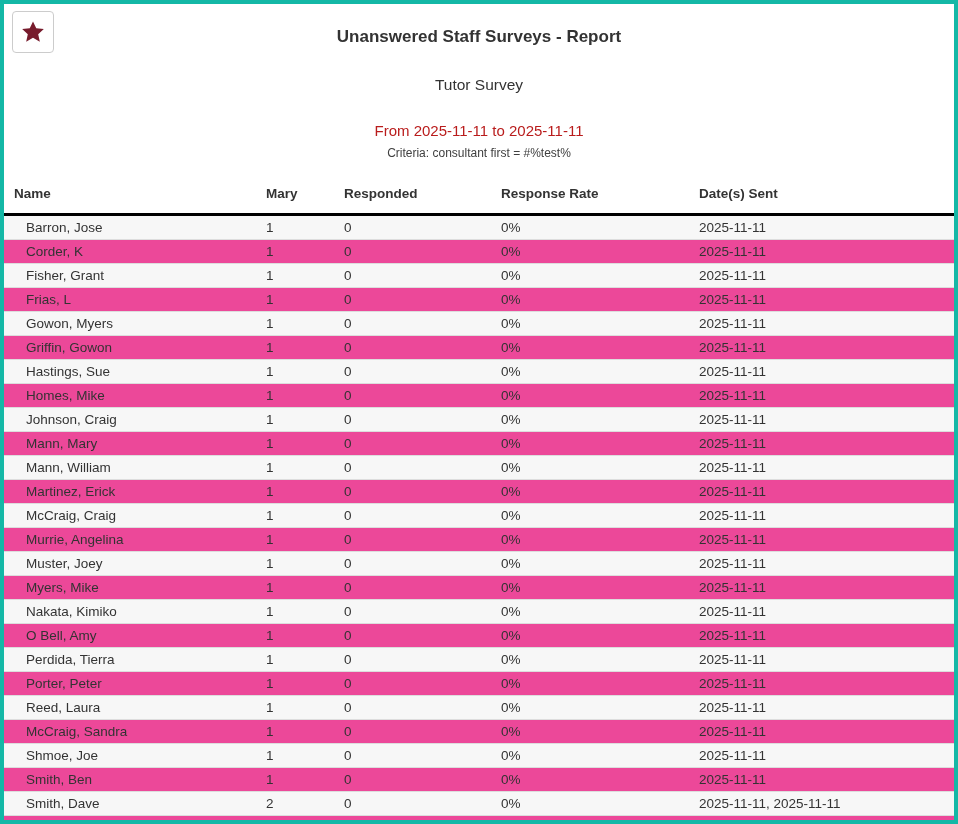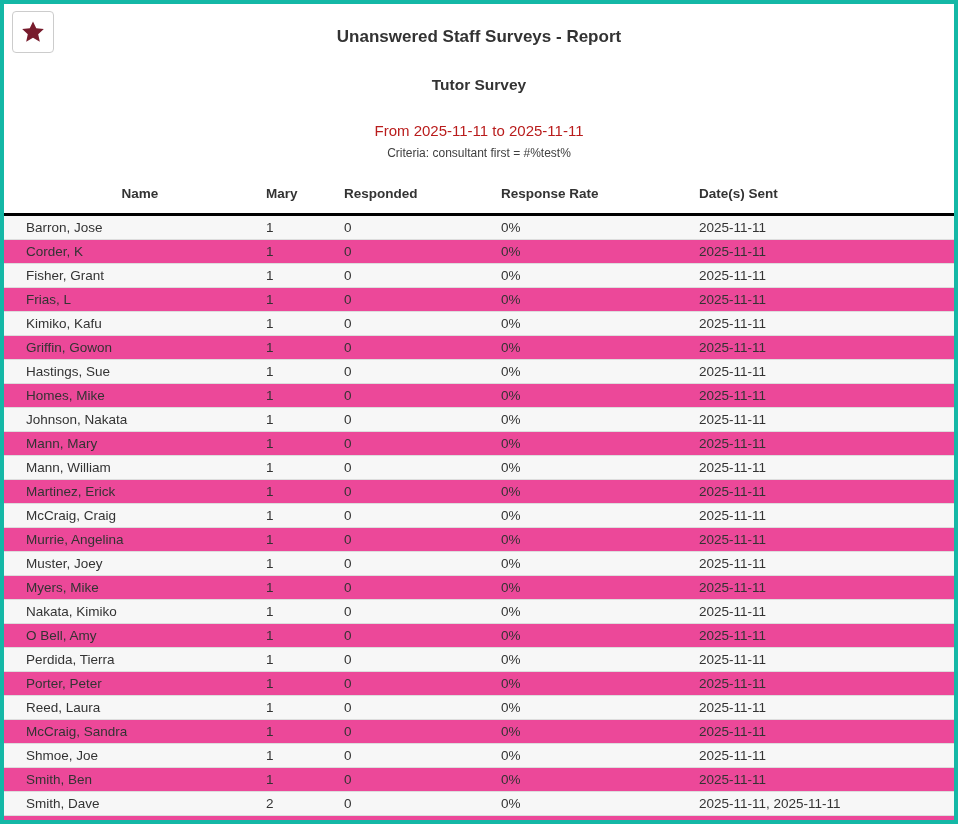--- a/index.html
+++ b/index.html
@@ -38,21 +38,21 @@
     font-size: 17px;
     line-height: 22px;
     font-weight: bold;
     color: #333333;
   }
   .survey-title {
     margin-top: 27px;
     text-align: center;
     font-size: 15.5px;
     line-height: 20px;
-    font-weight: bold;
+    font-weight: normal;
     color: #333333;
   }
   .date-range {
     margin-top: 27px;
     text-align: center;
     font-size: 15px;
     line-height: 18px;
     font-weight: normal;
     color: #b91c1c;
   }
@@ -76,21 +76,21 @@
   table.report col.c-rate { width: 198px; }
   table.report col.c-dates { width: auto; }
   table.report thead th {
     text-align: left;
     font-weight: bold;
     padding: 0 0 12px 0;
     line-height: 14px;
     color: #333333;
     border-bottom: 3px solid #000000;
   }
-  table.report thead th:first-child { padding-left: 10px; text-align: center; }
+  table.report thead th:first-child { padding-left: 10px; }
   table.report tbody tr {
     height: 23px;
     border-bottom: 1px solid #dddddd;
     background: #ec4899;
   }
   table.report tbody tr:nth-child(odd) { background: #f7f7f7; }
   table.report tbody td {
     padding: 0;
     line-height: 23px;
     white-space: nowrap;
@@ -160,21 +160,21 @@
           <td>2025-11-11</td>
         </tr>
         <tr>
           <td class="name">Frias, L</td>
           <td>1</td>
           <td>0</td>
           <td>0%</td>
           <td>2025-11-11</td>
         </tr>
         <tr>
-          <td class="name">Kimiko, Kafu</td>
+          <td class="name">Gowon, Myers</td>
           <td>1</td>
           <td>0</td>
           <td>0%</td>
           <td>2025-11-11</td>
         </tr>
         <tr>
           <td class="name">Griffin, Gowon</td>
           <td>1</td>
           <td>0</td>
           <td>0%</td>
@@ -188,21 +188,21 @@
           <td>2025-11-11</td>
         </tr>
         <tr>
           <td class="name">Homes, Mike</td>
           <td>1</td>
           <td>0</td>
           <td>0%</td>
           <td>2025-11-11</td>
         </tr>
         <tr>
-          <td class="name">Johnson, Nakata</td>
+          <td class="name">Johnson, Craig</td>
           <td>1</td>
           <td>0</td>
           <td>0%</td>
           <td>2025-11-11</td>
         </tr>
         <tr>
           <td class="name">Mann, Mary</td>
           <td>1</td>
           <td>0</td>
           <td>0%</td>

